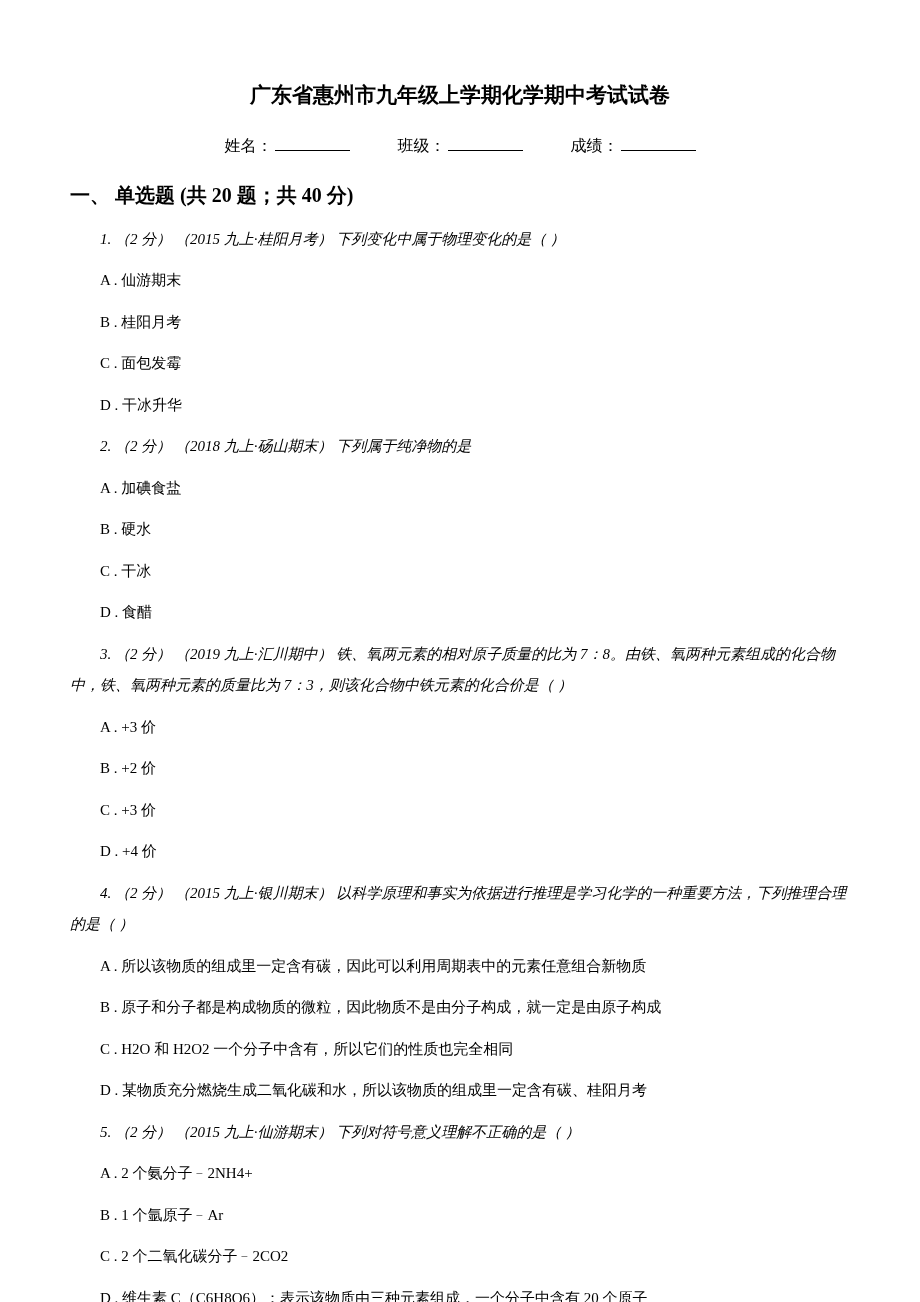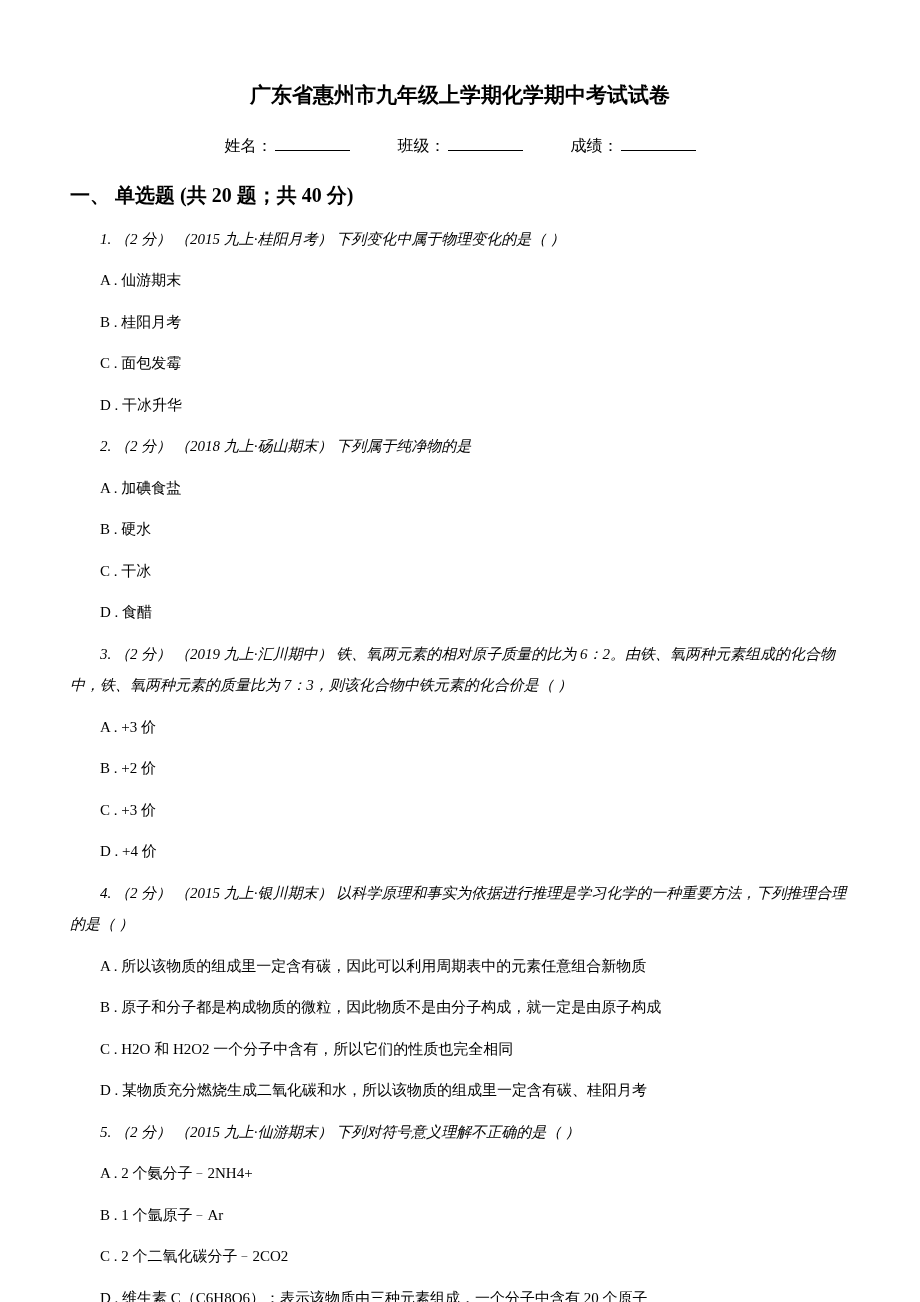--- a/index.html
+++ b/index.html
@@ -82,21 +82,21 @@
 <div class="option">B .  桂阳月考</div>
 <div class="option">C .  面包发霉</div>
 <div class="option">D .  干冰升华</div>
 
 <div class="question">2.  （2 分） （2018 九上·砀山期末） 下列属于纯净物的是</div>
 <div class="option">A .  加碘食盐</div>
 <div class="option">B .  硬水</div>
 <div class="option">C .  干冰</div>
 <div class="option">D .  食醋</div>
 
-<div class="question" style="text-indent:2em;">3.  （2 分） （2019 九上·汇川期中） 铁、氧两元素的相对原子质量的比为 6：2。由铁、氧两种元素组成的化合物中，铁、氧两种元素的质量比为 7：3，则该化合物中铁元素的化合价是（     ）</div>
+<div class="question" style="text-indent:2em;">3.  （2 分） （2019 九上·汇川期中） 铁、氧两元素的相对原子质量的比为 7：8。由铁、氧两种元素组成的化合物中，铁、氧两种元素的质量比为 7：3，则该化合物中铁元素的化合价是（     ）</div>
 <div class="option">A .  +3 价</div>
 <div class="option">B .  +2 价</div>
 <div class="option">C .  +3 价</div>
 <div class="option">D .  +4 价</div>
 
 <div class="question">4.  （2 分） （2015 九上·银川期末） 以科学原理和事实为依据进行推理是学习化学的一种重要方法，下列推理合理的是（     ）</div>
 <div class="option">A .  所以该物质的组成里一定含有碳，因此可以利用周期表中的元素任意组合新物质</div>
 <div class="option">B .  原子和分子都是构成物质的微粒，因此物质不是由分子构成，就一定是由原子构成</div>
 <div class="option">C .  H2O 和 H2O2 一个分子中含有，所以它们的性质也完全相同</div>
 <div class="option">D .  某物质充分燃烧生成二氧化碳和水，所以该物质的组成里一定含有碳、桂阳月考</div>

